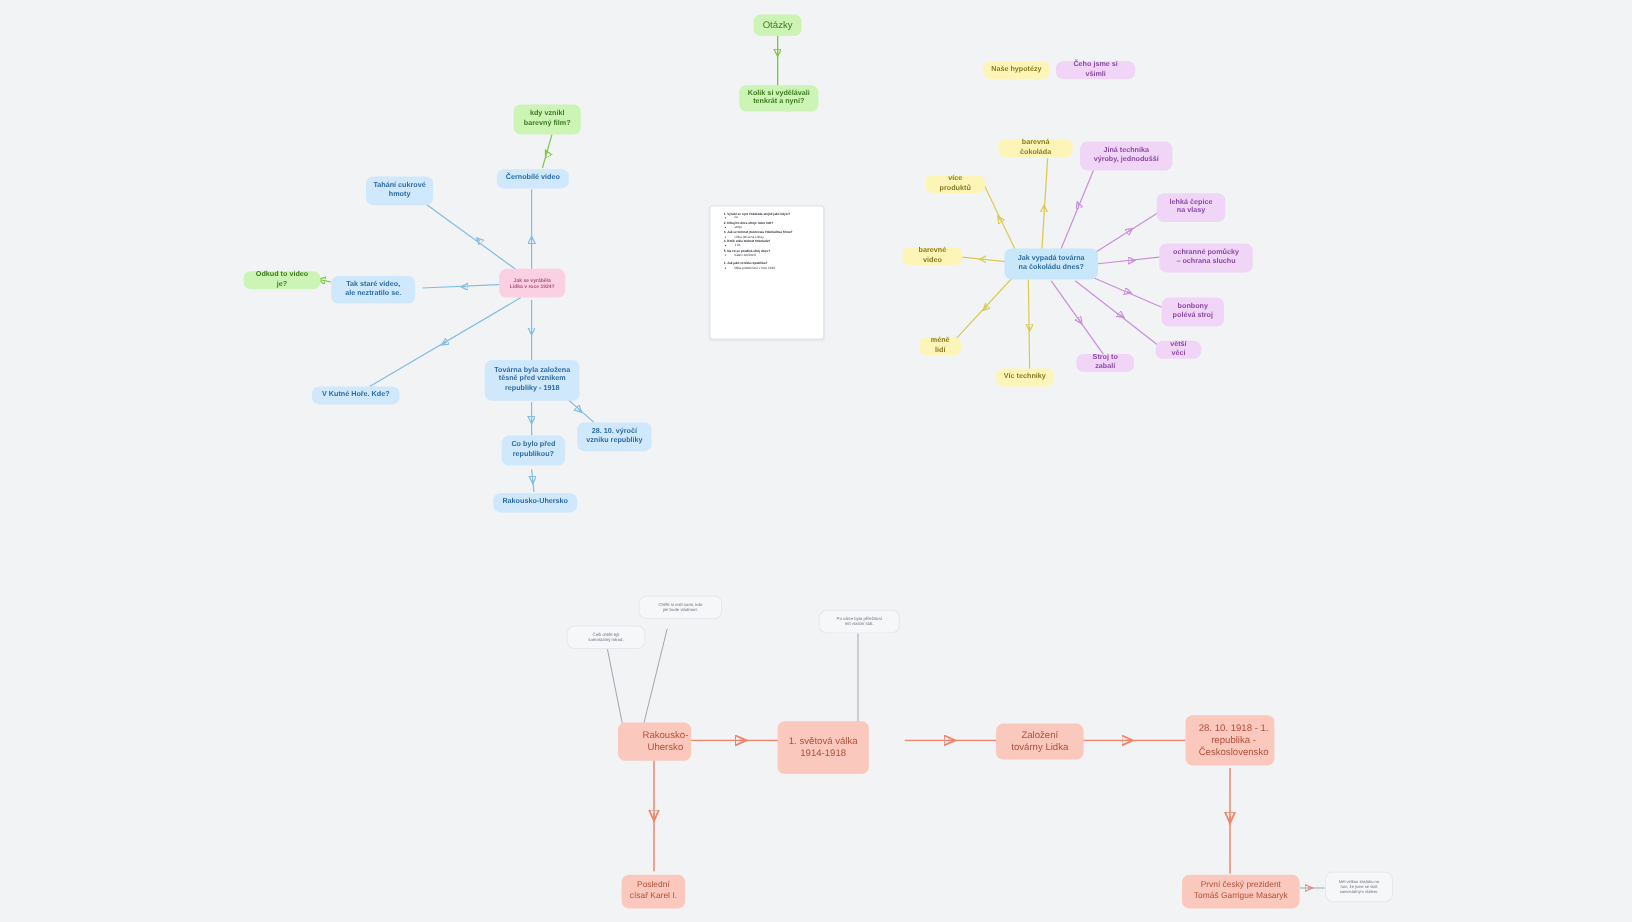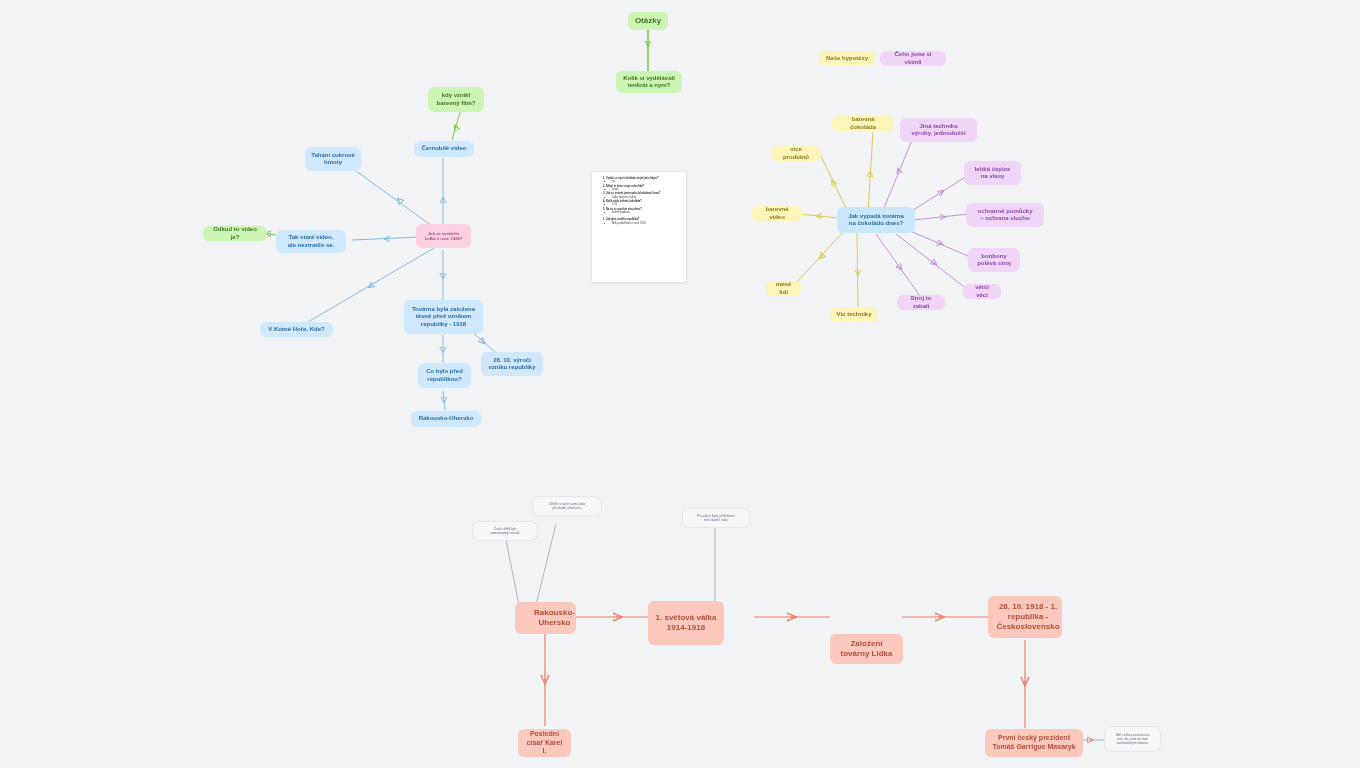--- a/index.html
+++ b/index.html
@@ -28,21 +28,21 @@
   .blue   {background:#cfe8fb;color:#2d6ca3;}
   .green  {background:#ccf4b4;color:#3e7a22;}
   .pink   {background:#fbd0e2;color:#b0507f;}
   .yellow {background:#fdf5b8;color:#8a7a23;}
   .purple {background:#f0d5f7;color:#8c4aa6;}
   .blue2  {background:#c8e7fb;color:#2f6d9e;}
   .salmon {background:#fac8bd;color:#b2503c;}
   .note   {background:#f6f7f9;color:#6b7280;border-radius:7px;
            box-shadow:0 0 0 1px #e6e8ec inset;}
 
-  .bold{font-weight:bold;}
+  .bold{font-weight:normal;}
 
   
   #doc-card{
     position:absolute;left:591px;top:171px;width:96px;height:112px;
     background:#ffffff;border:1px solid #e2e4e8;border-radius:3px;
     box-shadow:0 1px 2px rgba(0,0,0,.06);
     overflow:hidden;padding:5px 4px 4px 5px;box-sizing:border-box;
   }
   #doc-card ol{margin:0;padding-left:9px;list-style:decimal;}
   #doc-card li{
@@ -241,21 +241,21 @@
             <li>Měla proběhnout v roce 1918</li>
           </ul>
       </li>
     </ol>
   </div>
 
   <div class="node salmon bold" style="left:515px;top:602px;width:61px;height:32px;font-size:8px;padding-left:24px;">Rakousko-
 Uhersko</div>
   <div class="node salmon bold" style="left:648px;top:601px;width:76px;height:44px;font-size:8px;">1. světová válka
 1914-1918</div>
-  <div class="node salmon bold" style="left:830px;top:603px;width:73px;height:30px;font-size:8px;margin-top:31px;">Založení
+  <div class="node salmon bold" style="left:830px;top:603px;width:73px;height:30px;font-size:8px;">Založení
 továrny Lidka</div>
   <div class="node salmon bold" style="left:988px;top:596px;width:74px;height:42px;font-size:8px;padding-left:12px;">28. 10. 1918 - 1.
 republika -
 Československo</div>
 
   <div class="node salmon bold" style="left:518px;top:729px;width:53px;height:28px;font-size:7px;">Poslední
 císař Karel I.</div>
   <div class="node salmon bold" style="left:985px;top:729px;width:98px;height:28px;font-size:7px;">První český prezident
 Tomáš Garrigue Masaryk</div>
 

